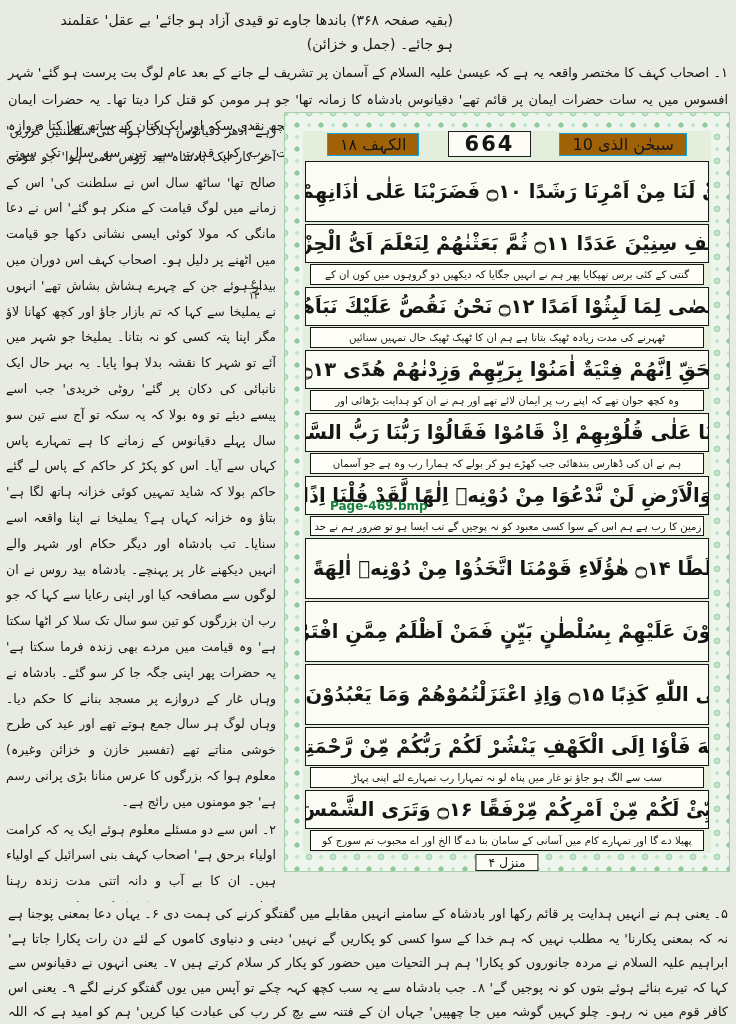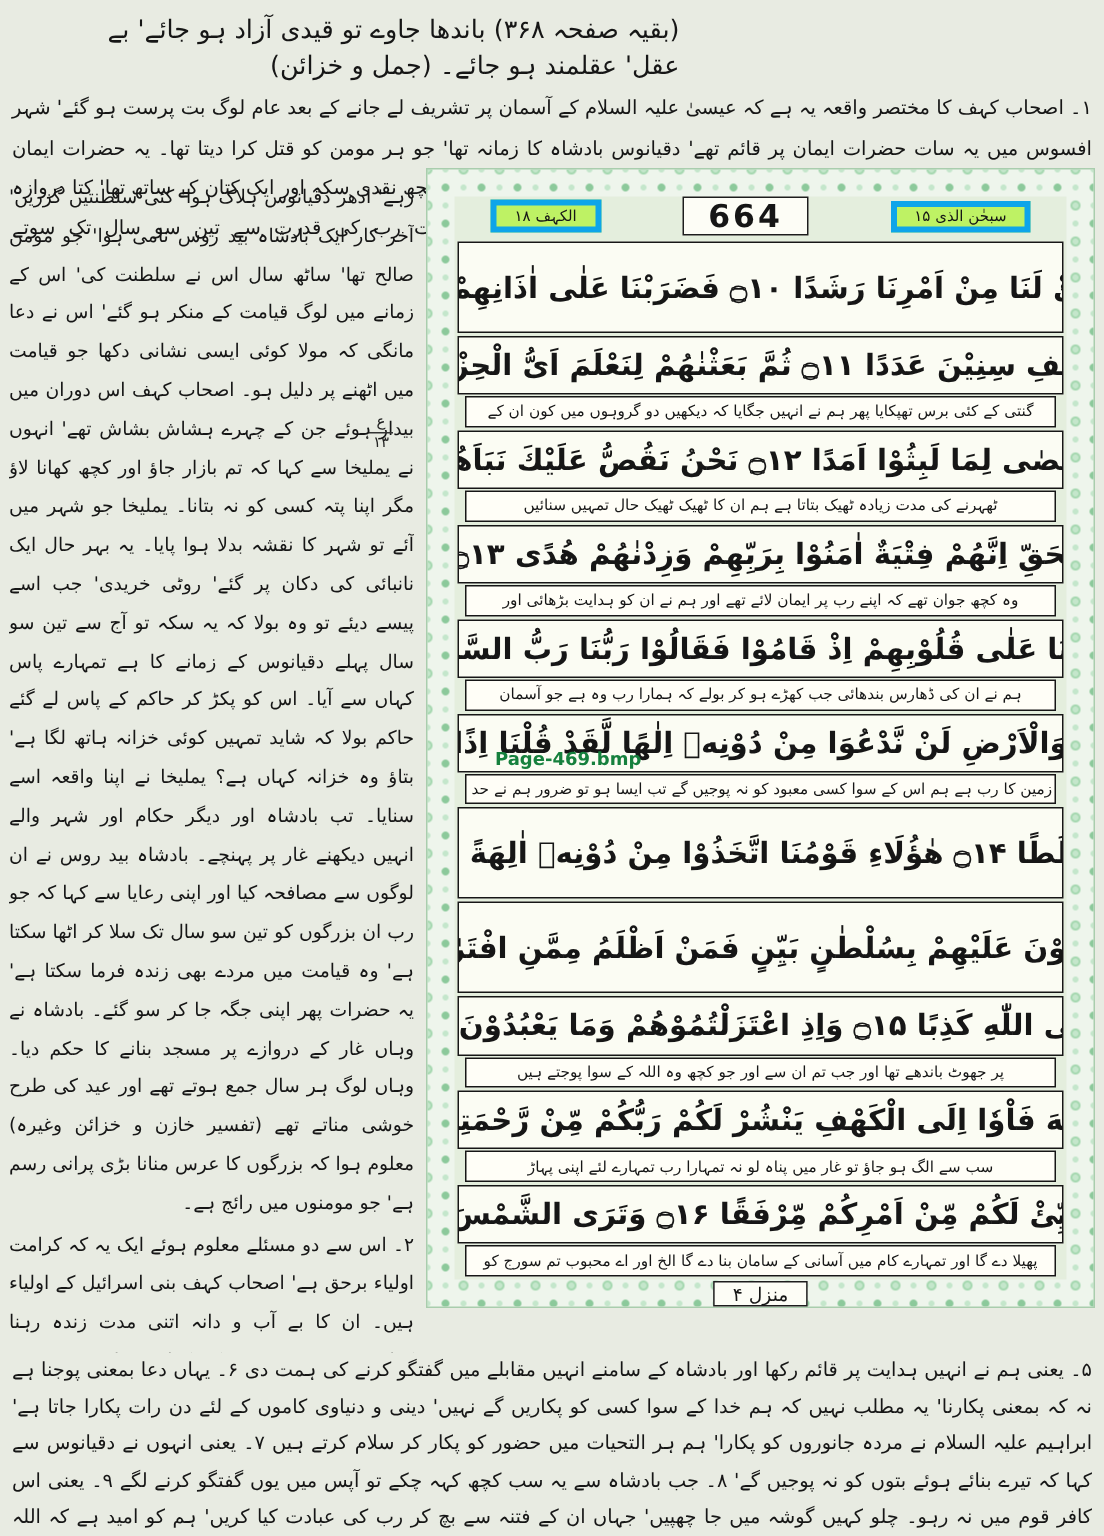--- a/index.html
+++ b/index.html
@@ -10,21 +10,21 @@
     margin:0 auto;
     background:#e8ebe2;
     font-family:"DejaVu Sans",sans-serif;
     color:#161616;
     direction:rtl;
     overflow:hidden;
   }
   
   .top-section{position:absolute;top:8px;right:8px;left:8px;}
   .header-note{
-    font-size:17px;line-height:24px;text-align:right;
+    font-size:14px;line-height:24px;text-align:right;
     padding-right:275px; 
     margin-left:46px;
   }
   .intro-para{
     margin-top:4px;font-size:13px;line-height:26.5px;
     text-align:justify;text-align-last:justify;
   }
   
   .left-column{
     position:absolute;left:6px;top:118px;width:270px;height:784px;
@@ -55,22 +55,22 @@
     position:absolute;inset:19px;
     background:#e4eedd;
     display:flex;flex-direction:column;
     padding:2px;gap:2px;
   }
   .q-header{
     height:30px;flex:none;display:flex;align-items:center;
     justify-content:space-between;padding:0 22px;margin-top:-4px;
   }
   .q-label{
-    background:#bef264;border:4px solid #0ea5e9;
-    padding:1px 12px;font-size:10px;white-space:nowrap;
+    background:#a16207;border:1px solid #0ea5e9;
+    padding:1px 12px;font-size:16px;white-space:nowrap;
   }
   .q-pagenum{
     background:#fdfdf6;border:1px solid #1d1d1d;
     padding:0 16px;font-size:21px;font-weight:bold;letter-spacing:2px;
   }
   #verses-container{flex:1;display:flex;flex-direction:column;gap:2px;min-height:0;}
   .verse-row{flex:1;display:flex;flex-direction:column;min-height:0;}
   .arabic-line{
     flex:2;min-height:0;
     border:1px solid #161616;background:#fbfcf3;
@@ -120,21 +120,21 @@
   <div class="margin-note">
     <div>ع</div>
     <div class="sep"></div>
     <div>۱۳</div>
   </div>
 
   <div class="quran-box">
     <div class="q-border"></div>
     <div class="q-inner">
       <div class="q-header">
-        <div class="q-label">سبحٰن الذی ۱۵</div>
+        <div class="q-label">سبحٰن الذی 10</div>
         <div class="q-pagenum">664</div>
         <div class="q-label">الکہف ۱۸</div>
       </div>
       <div id="verses-container">
   <div class="verse-row">
     <div class="arabic-line">وَّهَیِّئْ لَنَا مِنْ اَمْرِنَا رَشَدًا ۝۱۰ فَضَرَبْنَا عَلٰی اٰذَانِهِمْ فِی</div>
   </div>
 
   <div class="verse-row">
     <div class="arabic-line">الْكَهْفِ سِنِیْنَ عَدَدًا ۝۱۱ ثُمَّ بَعَثْنٰهُمْ لِنَعْلَمَ اَیُّ الْحِزْبَیْنِ</div>
@@ -164,21 +164,20 @@
   <div class="verse-row">
     <div class="arabic-line">شَطَطًا ۝۱۴ هٰؤُلَاءِ قَوْمُنَا اتَّخَذُوْا مِنْ دُوْنِهٖ اٰلِهَةً لَوْلَا</div>
   </div>
 
   <div class="verse-row">
     <div class="arabic-line">یَاْتُوْنَ عَلَیْهِمْ بِسُلْطٰنٍ بَیِّنٍ فَمَنْ اَظْلَمُ مِمَّنِ افْتَرٰی</div>
   </div>
 
   <div class="verse-row">
     <div class="arabic-line">عَلَی اللّٰهِ كَذِبًا ۝۱۵ وَاِذِ اعْتَزَلْتُمُوْهُمْ وَمَا یَعْبُدُوْنَ اِلَّا</div>
-    <div class="urdu-line">پر جھوٹ باندھے تھا اور جب تم ان سے اور جو کچھ وہ اللہ کے سوا پوجتے ہیں</div>
   </div>
 
   <div class="verse-row">
     <div class="arabic-line">اللّٰهَ فَاْوٗا اِلَی الْكَهْفِ یَنْشُرْ لَكُمْ رَبُّكُمْ مِّنْ رَّحْمَتِهٖ</div>
     <div class="urdu-line">سب سے الگ ہو جاؤ تو غار میں پناہ لو نہ تمہارا رب تمہارے لئے اپنی پہاڑ</div>
   </div>
 
   <div class="verse-row">
     <div class="arabic-line">وَیُهَیِّئْ لَكُمْ مِّنْ اَمْرِكُمْ مِّرْفَقًا ۝۱۶ وَتَرَی الشَّمْسَ اِذَا</div>
     <div class="urdu-line">پھیلا دے گا اور تمہارے کام میں آسانی کے سامان بنا دے گا الخ اور اے محبوب تم سورج کو</div>

